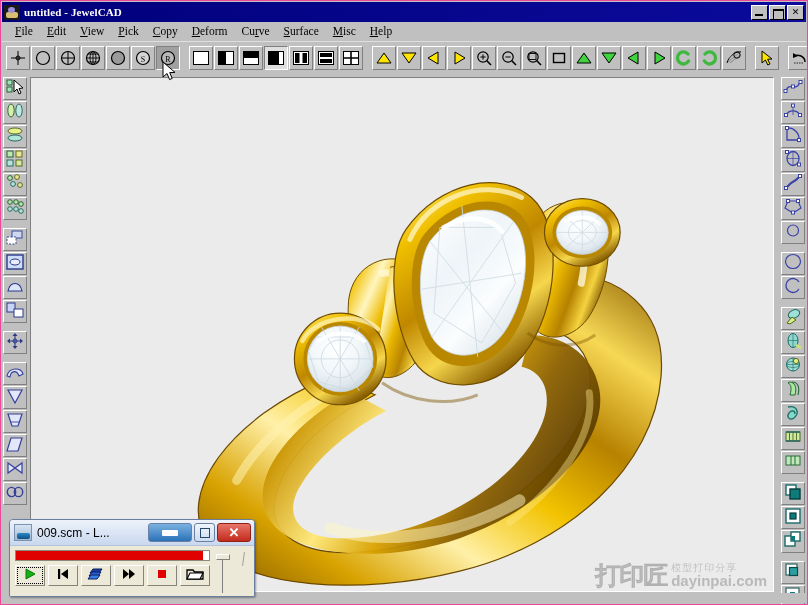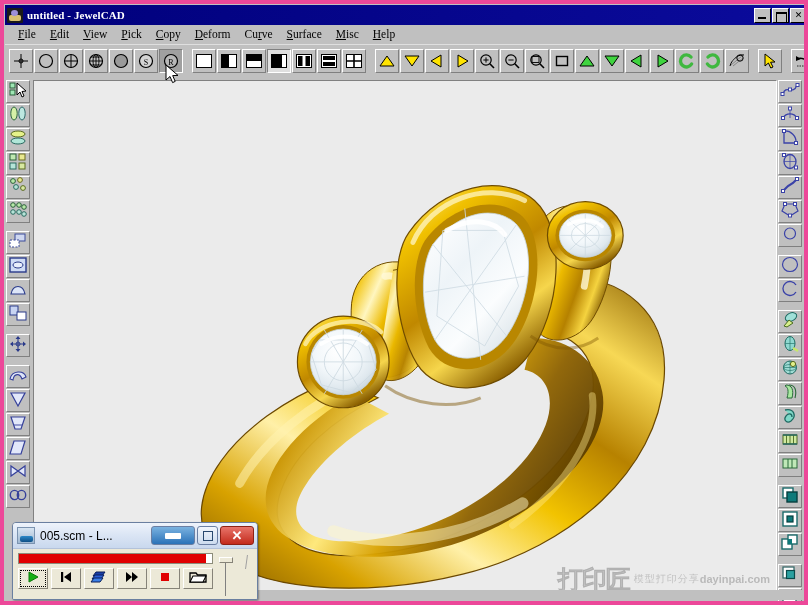--- a/index.html
+++ b/index.html
@@ -8,21 +8,21 @@
     width: 808px; height: 605px;
     overflow: hidden;
     font-family: "Liberation Sans", sans-serif;
   }
   body { background: #c0c0c0; }
 
   #app {
     position: relative;
     width: 808px; height: 605px;
     background: #c0c0c0;
-    border: 4px solid #ec4899;
+    border: 1px solid #ec4899;
     overflow: hidden;
   }
 
   
   #titlebar {
     position: absolute; left: 1px; top: 1px;
     width: 804px; height: 20px;
     background: linear-gradient(to right, #00007b, #0b0b9c);
     display: flex; align-items: center;
     padding: 0 2px;
@@ -170,24 +170,24 @@
     opacity: 0.62;
   }
   #watermark .wm-big {
     font-size: 25px; font-weight: bold;
     color: #b9b9b9;
     letter-spacing: -1px;
     line-height: 1;
     font-family: "DejaVu Sans", sans-serif;
     -webkit-text-stroke: 0.4px #8f8f8f;
   }
-  #watermark .wm-right { display: flex; }
+  #watermark .wm-right { display: flex; flex-direction: column; }
   #watermark .wm-cn { font-size: 10px; color: #a8a8a8; letter-spacing: 1px;
     font-family: "DejaVu Sans", sans-serif; line-height: 1.1; }
-  #watermark .wm-url { font-size: 11px; color: #9c9c9c; font-weight: bold;
+  #watermark .wm-url { font-size: 15px; color: #9c9c9c; font-weight: bold;
     font-family: "Liberation Sans", sans-serif; line-height: 1.1; }
 
   
   #player {
     position: absolute;
     left: 8px; top: 518px;
     width: 246px; height: 78px;
     background: #ece9d8;
     border: 1px solid #6a7fa0;
     border-radius: 4px 4px 2px 2px;
@@ -995,21 +995,21 @@
         <div class="wm-url">dayinpai.com</div>
       </div>
     </div>
   </div>
 
   <div id="bottom-strip"></div>
 
   <div id="player">
     <div class="pl-title">
       <div class="pl-icon"></div>
-      <div class="pl-name">005.scm - L...</div>
+      <div class="pl-name">009.scm - L...</div>
       <div class="pl-ctl">
         <div class="xp-btn minb"></div>
         <div class="xp-btn maxb"></div>
         <div class="xp-btn closeb">✕</div>
       </div>
     </div>
     <div class="pl-body">
       <div class="pl-top">
         <div class="pl-progress-wrap">
           <div class="pl-progress">

